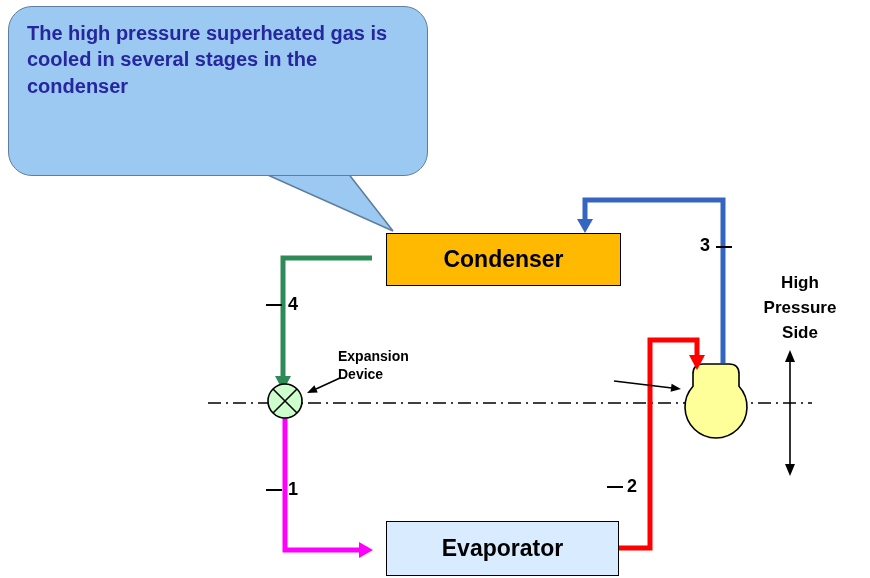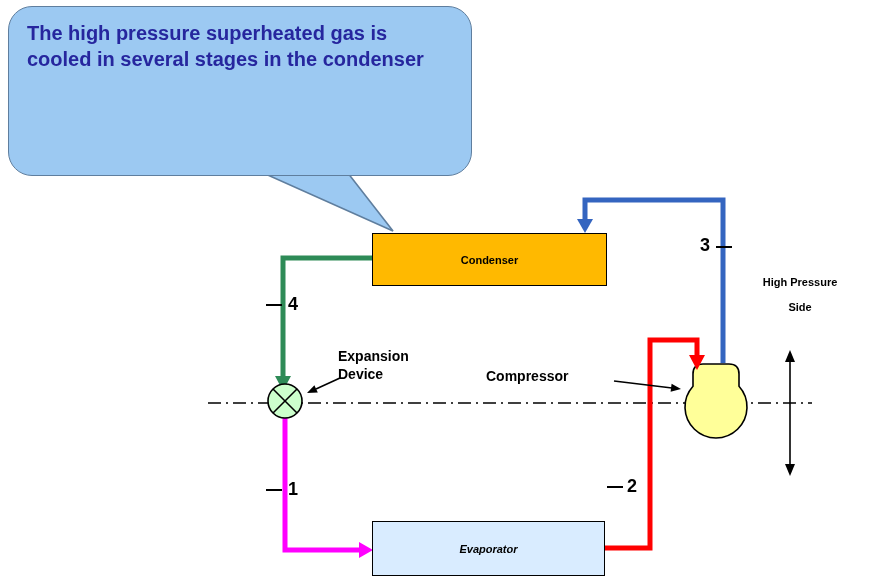--- a/index.html
+++ b/index.html
@@ -4,28 +4,29 @@
 <style>
   html,body{margin:0;padding:0;background:#ffffff;}
   #stage{
     position:relative;width:870px;height:578px;background:#ffffff;
     font-family:"Liberation Sans",sans-serif;overflow:hidden;
   }
   #diagram-svg{position:absolute;left:0;top:0;z-index:1;}
   .abs{position:absolute;z-index:2;}
   .box{
     display:flex;align-items:center;justify-content:center;
-    border:1.6px solid #000;font-weight:bold;font-size:11px;color:#000;
+    border:1.6px solid #000;font-weight:bold;font-size:23px;color:#000;
     box-sizing:border-box;
+    margin-left:14px;
   }
   .lbl{font-weight:bold;font-size:14px;color:#000;line-height:1.25;}
   .num{font-weight:bold;font-size:18px;color:#000;}
-  .side-lbl{font-weight:bold;font-size:11px;color:#000;text-align:center;line-height:25px;width:96px;}
+  .side-lbl{font-weight:bold;font-size:17px;color:#000;text-align:center;line-height:25px;width:96px;}
   #callout{
-    box-sizing:border-box;width:464px;height:170px;border-radius:24px;
+    box-sizing:border-box;width:420px;height:170px;border-radius:24px;
     border:1.6px solid #5F7E9E;padding:13px 18px;
     font-weight:bold;font-size:20px;line-height:1.32;
   }
 </style>
 </head>
 <body>
 
 <div id="stage">
 
   <svg id="diagram-svg" width="870" height="578" viewBox="0 0 870 578">
@@ -76,25 +77,24 @@
   </svg>
 
   <div id="callout" class="abs" style="left: 8px; top: 6px; background-color: rgb(156, 201, 242);">
     <span style="color: rgb(38, 38, 158);">The high pressure superheated gas is cooled in several stages in the condenser</span>
   </div>
 
   <div class="abs box" style="left: 372px; top: 233px; width: 235px; height: 53px; background-color: rgb(255, 185, 0);">
     <span>Condenser</span>
   </div>
 
-  <div class="abs box" style="left: 372px; top: 521px; width: 233px; height: 55px; background-color: rgb(217, 236, 255); font-style: italic;">
+  <div class="abs box" style="left: 372px; top: 521px; width: 233px; height: 55px; background-color: rgb(217, 236, 255);">
     <span>Evaporator</span>
   </div>
 
-  <div class="abs lbl" style="left:486px;top:368px;">Compressor</div>
 
   <div class="abs lbl" style="left:338px;top:348px;width:118px;">Expansion Device</div>
 
   <div class="abs num" style="left:288px;top:294px;">4</div>
   <div class="abs num" style="left:288px;top:479px;">1</div>
   <div class="abs num" style="left:627px;top:476px;">2</div>
   <div class="abs num" style="left:700px;top:235px;">3</div>
 
   <div class="abs side-lbl" style="left:752px;top:270px;">High Pressure Side</div>
 

